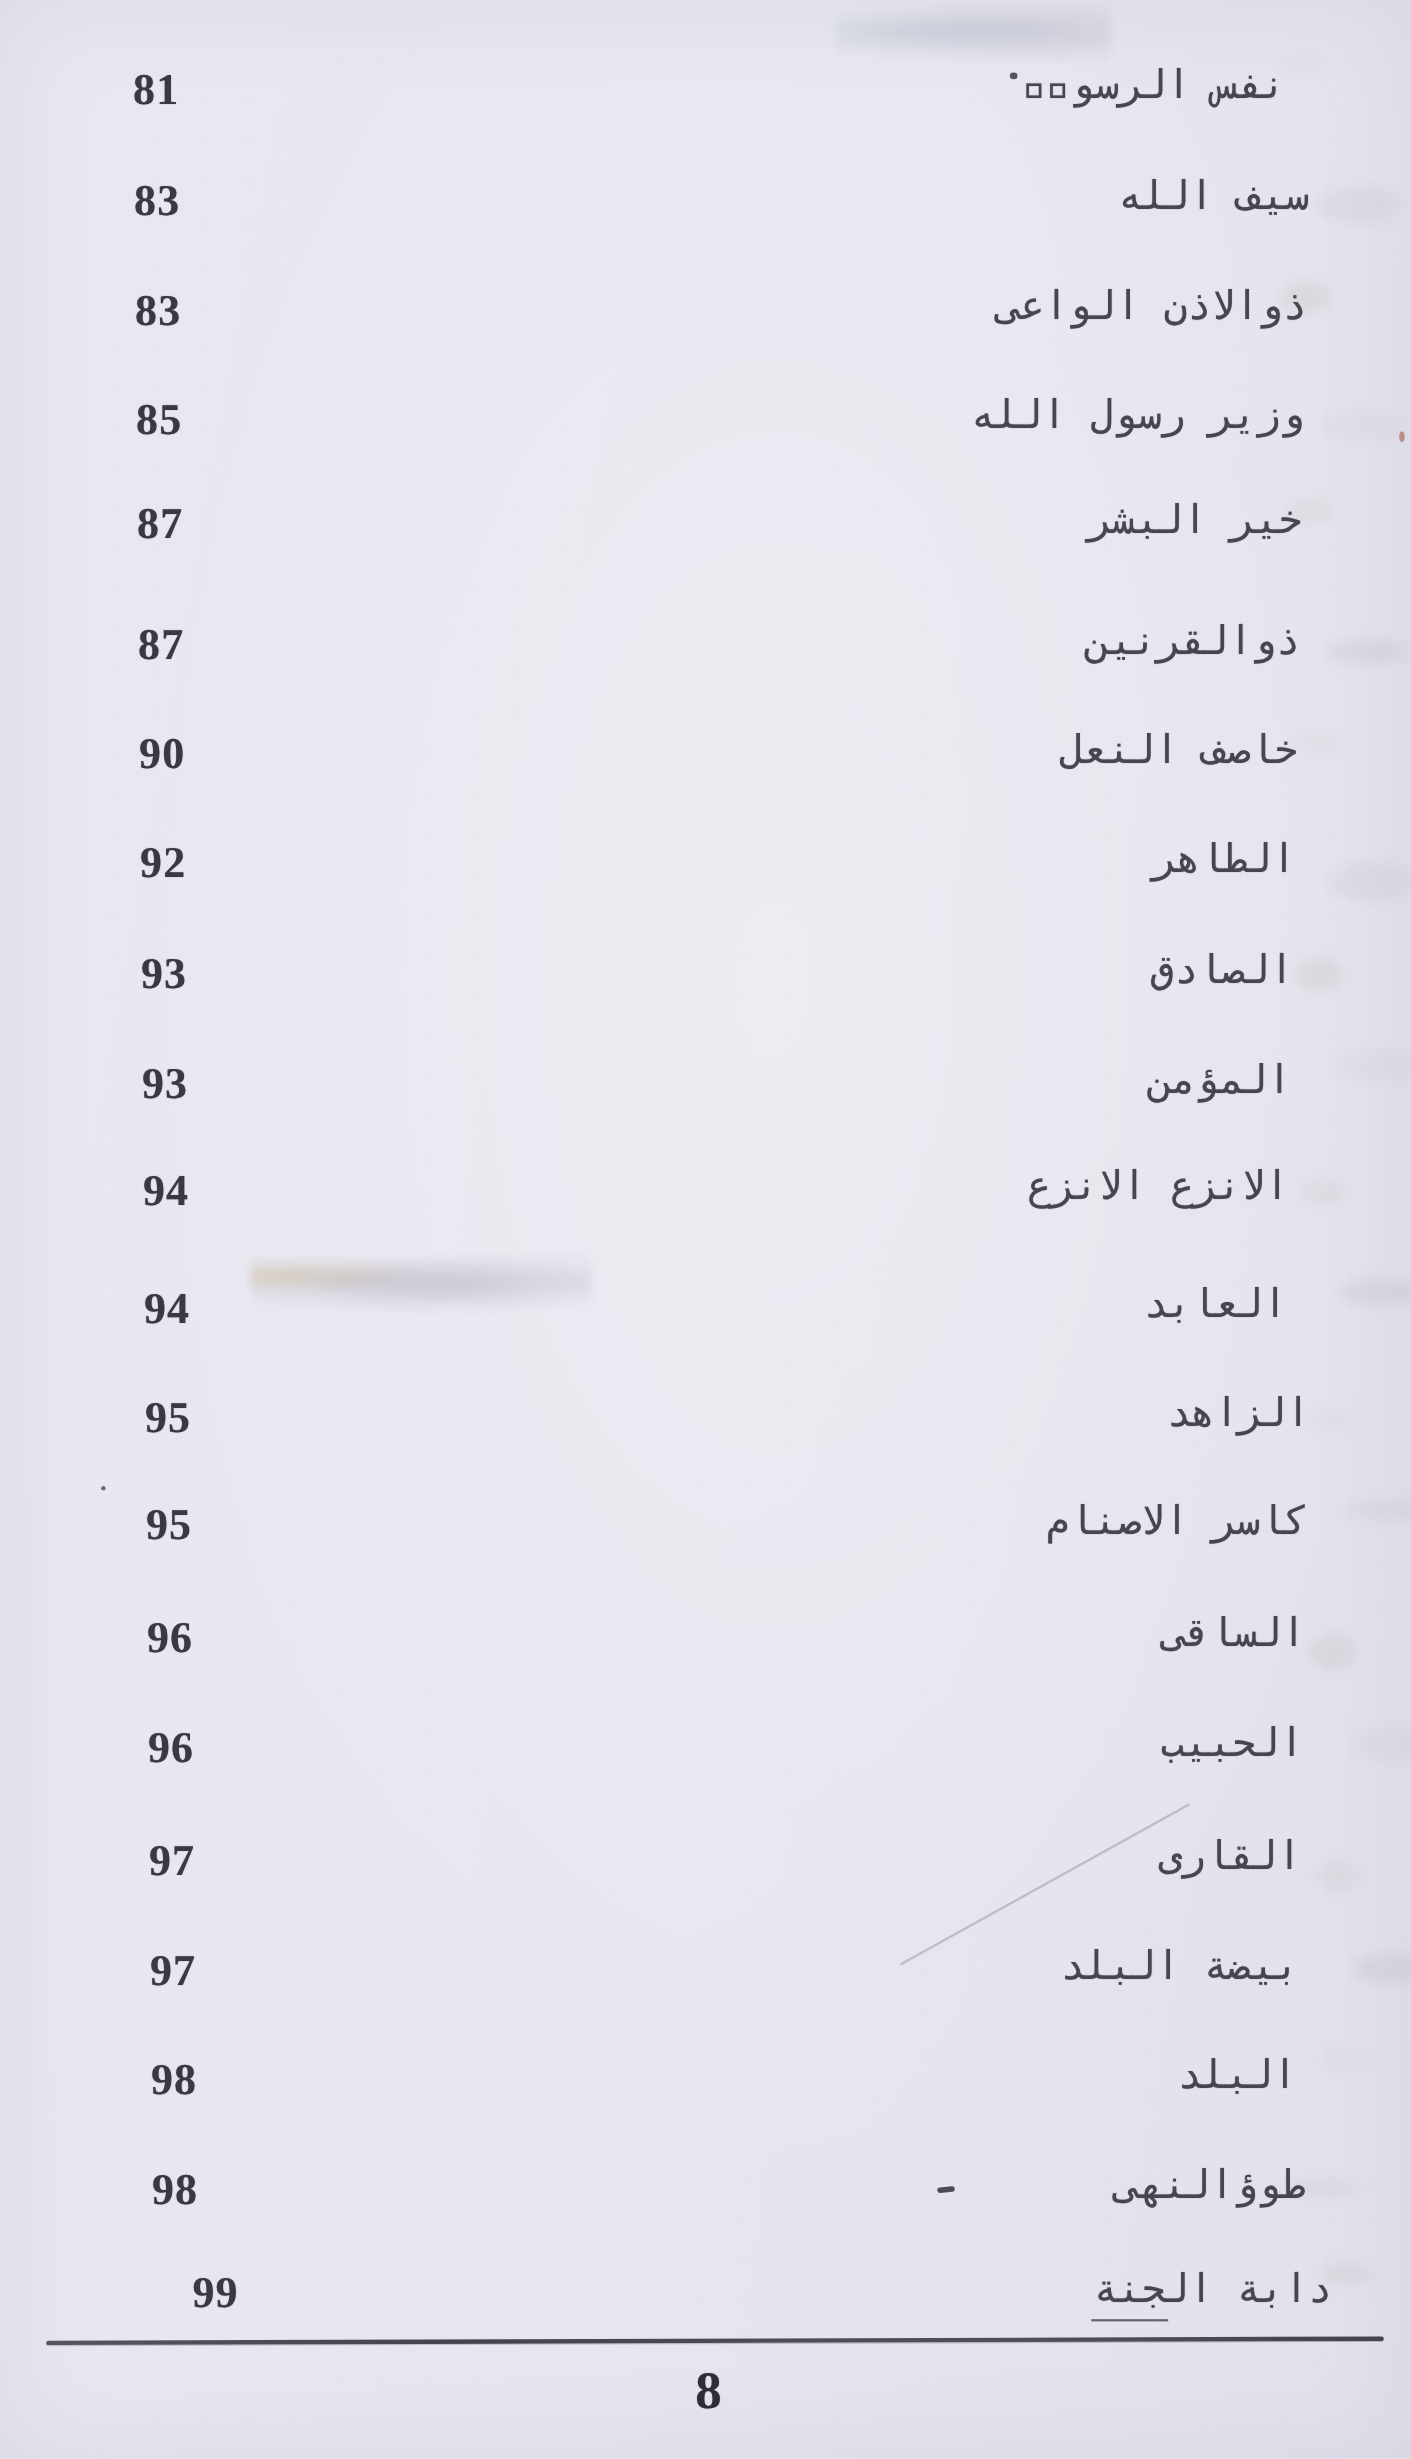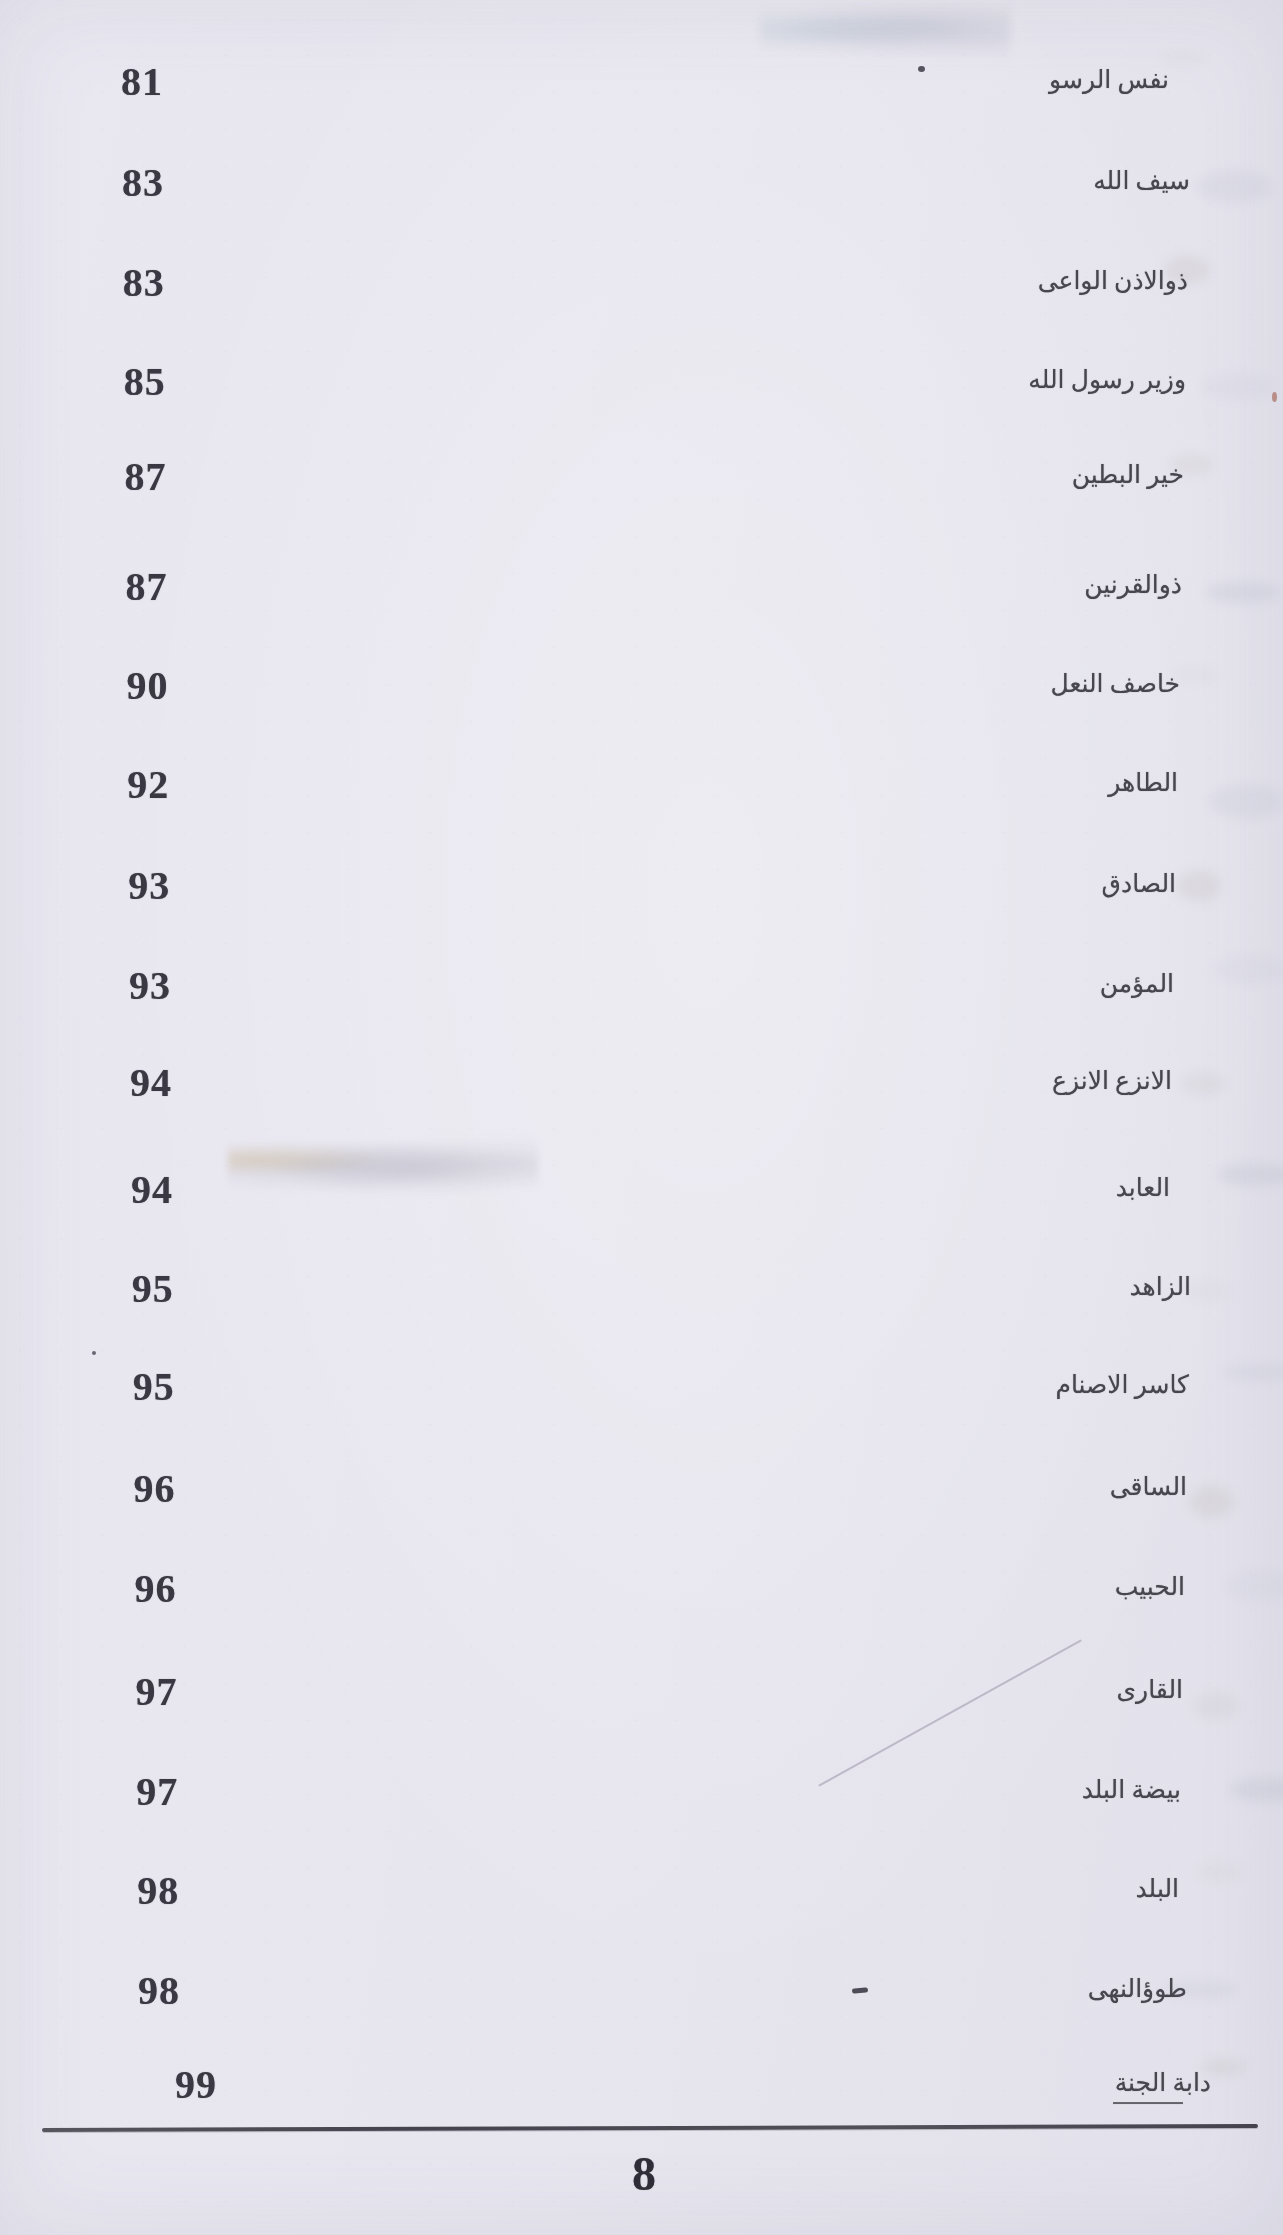--- a/index.html
+++ b/index.html
@@ -29,21 +29,21 @@
   .num{
     position:absolute;top:50%;transform:translateY(-50%);
     width:72px;text-align:center;
     font-family:"Liberation Serif",serif;font-weight:700;font-size:40px;
     color:#3a3843;letter-spacing:1px;
     text-shadow:0 0 1px rgba(58,56,67,.55);
   }
   .title{
     position:absolute;right:103px;top:50%;transform:translateY(-55%);
     direction:rtl;unicode-bidi:bidi-override;white-space:nowrap;
-    font-family:Liberation Serif, serif;font-size:25px;
+    font-family:Liberation Mono, monospace;font-size:36px;
     color:#47464f;text-shadow:0 0 1px rgba(71,70,79,.6);
   }
   .title.underlined::after{
     content:"";position:absolute;left:-2px;bottom:-7px;width:70px;height:2px;
     background:#4d4b55;opacity:.85;
   }
   #footer-rule{
     position:absolute;left:42px;top:2126px;width:1216px;height:4px;
     background:linear-gradient(90deg,#57555e 0%,#45434d 30%,#514f59 70%,#45434d 100%);
     border-radius:2px;transform:rotate(-0.18deg);
@@ -131,21 +131,21 @@
     <div class="row" style="top: 230px;">
       <span class="num" style="left: 107.8px;">83</span>
       <span class="title" style="right: 95px;">ذوالاذن الواعى</span>
     </div>
     <div class="row" style="top: 329px;">
       <span class="num" style="left: 108.7px;">85</span>
       <span class="title" style="right: 97px;">وزير رسول الله</span>
     </div>
     <div class="row" style="top: 424px;">
       <span class="num" style="left: 109.6px;">87</span>
-      <span class="title" style="right: 99px;">خير البطين</span>
+      <span class="title" style="right: 99px;">خير البشر</span>
     </div>
     <div class="row" style="top: 534px;">
       <span class="num" style="left: 110.5px;">87</span>
       <span class="title" style="right: 101px;">ذوالقرنين</span>
     </div>
     <div class="row" style="top: 633px;">
       <span class="num" style="left: 111.4px;">90</span>
       <span class="title" style="right: 103px;">خاصف النعل</span>
     </div>
     <div class="row" style="top: 732px;">

